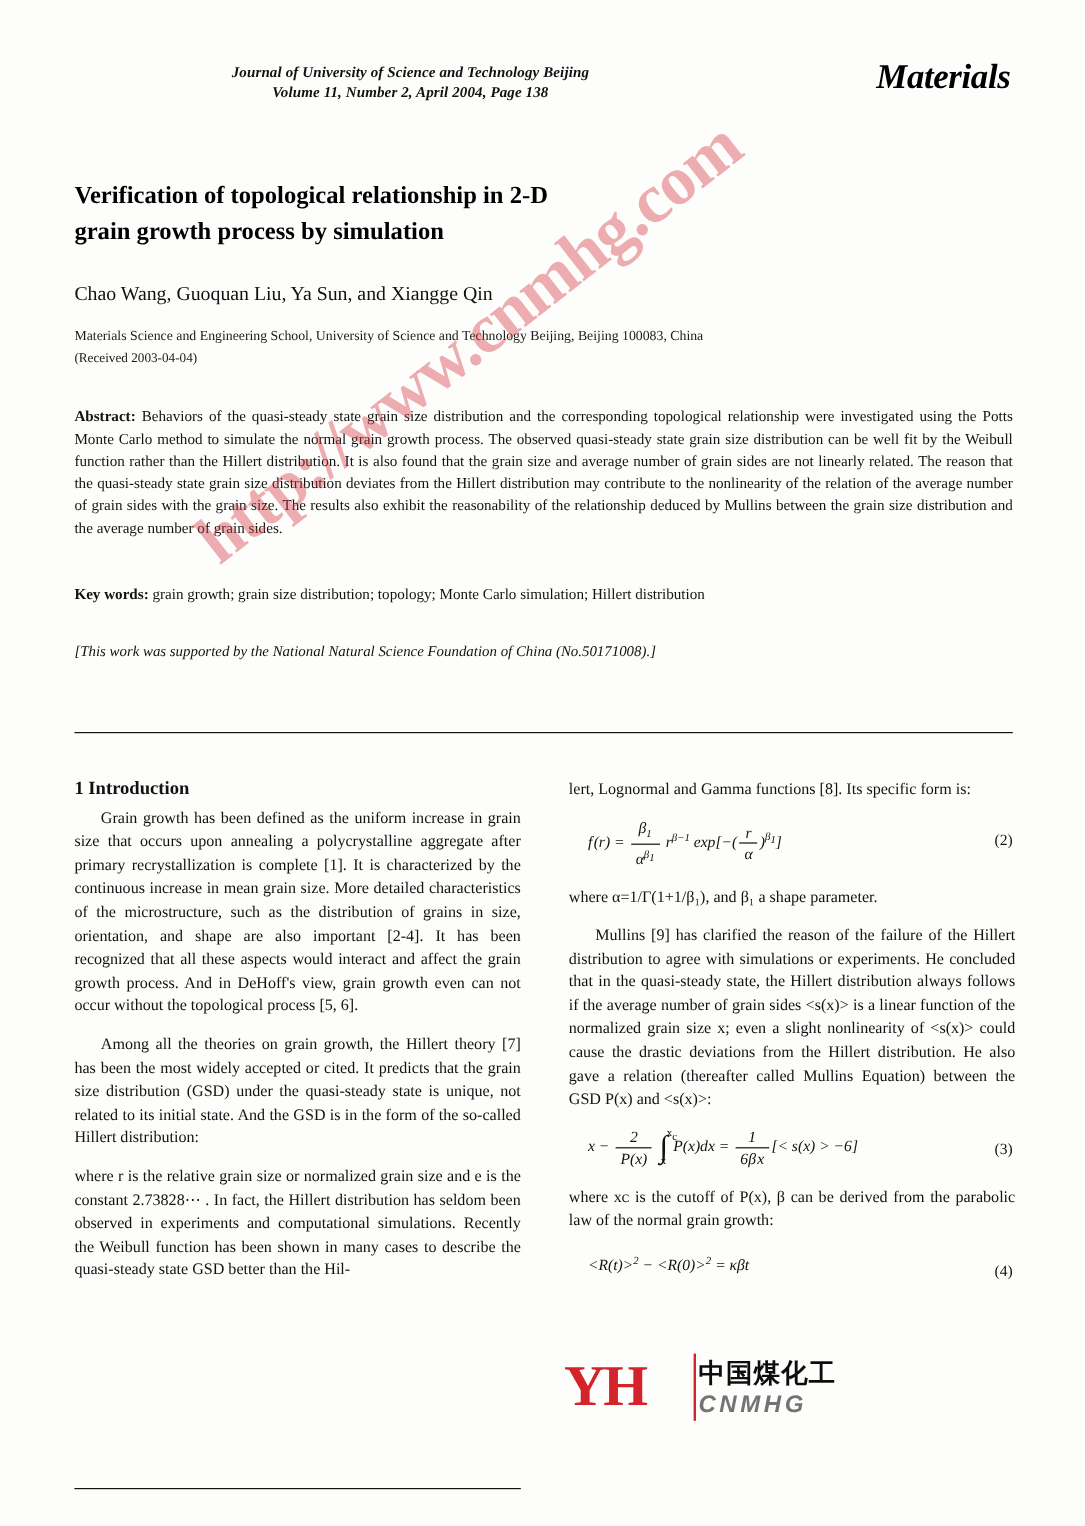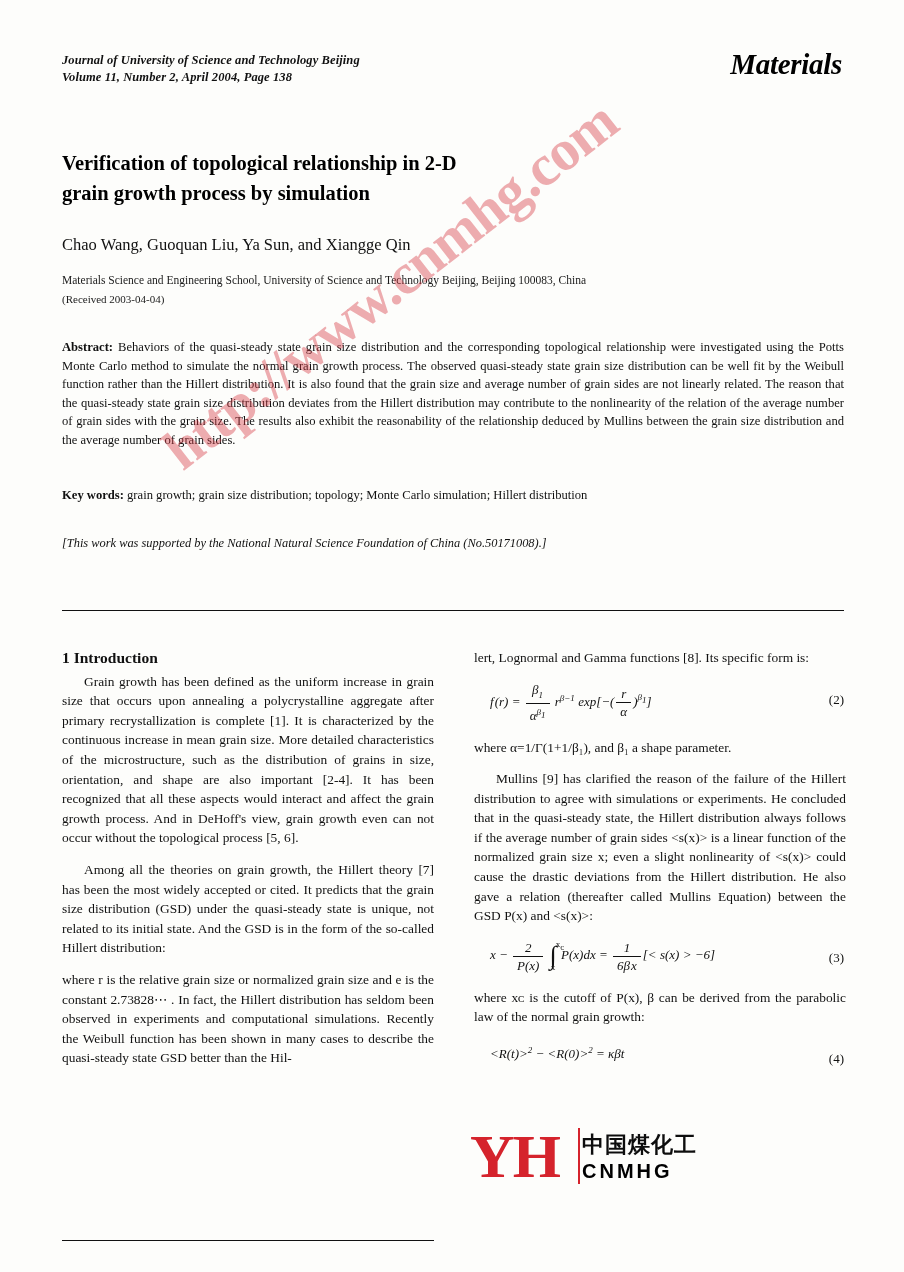--- a/index.html
+++ b/index.html
@@ -31,20 +31,21 @@
     width: 560px;
   }
   .journal-line {
     font-family: "Liberation Serif", serif;
     font-style: italic;
     font-weight: bold;
     font-size: 12.5px;
     line-height: 17px;
     color: #111;
     letter-spacing: 0.1px;
+    text-align: center;
   }
   .materials-logo {
     position: absolute;
     right: 62px;
     top: 48px;
     font-family: "Liberation Serif", serif;
     font-style: italic;
     font-weight: bold;
     font-size: 29px;
     color: #000;
@@ -269,21 +270,21 @@
     left: 470px;
     top: 1128px;
     width: 300px;
     height: 62px;
     pointer-events: none;
   }
   .wm-logo .yh {
     position: absolute;
     left: 0; top: 0;
     font-family: "Liberation Serif", serif;
-    font-size: 62px;
+    font-size: 48px;
     font-weight: bold;
     color: #d5232c;
     letter-spacing: -2px;
     line-height: 56px;
   }
   .wm-logo .cn-text {
     position: absolute;
     left: 112px;
     top: 2px;
     font-family: "Liberation Sans", sans-serif;
@@ -292,22 +293,23 @@
     color: #0d0d0d;
     letter-spacing: 1px;
   }
   .wm-logo .cnmhg {
     position: absolute;
     left: 112px;
     top: 32px;
     font-family: "Liberation Sans", sans-serif;
     font-size: 20px;
     font-weight: bold;
-    color: #000000;
+    color: #737373;
     letter-spacing: 3px;
+    font-style: italic;
   }
   .wm-logo .bar {
     position: absolute;
     left: 108px;
     top: 0px;
     width: 2px;
     height: 56px;
     background: #d5232c;
   }
 </style>

